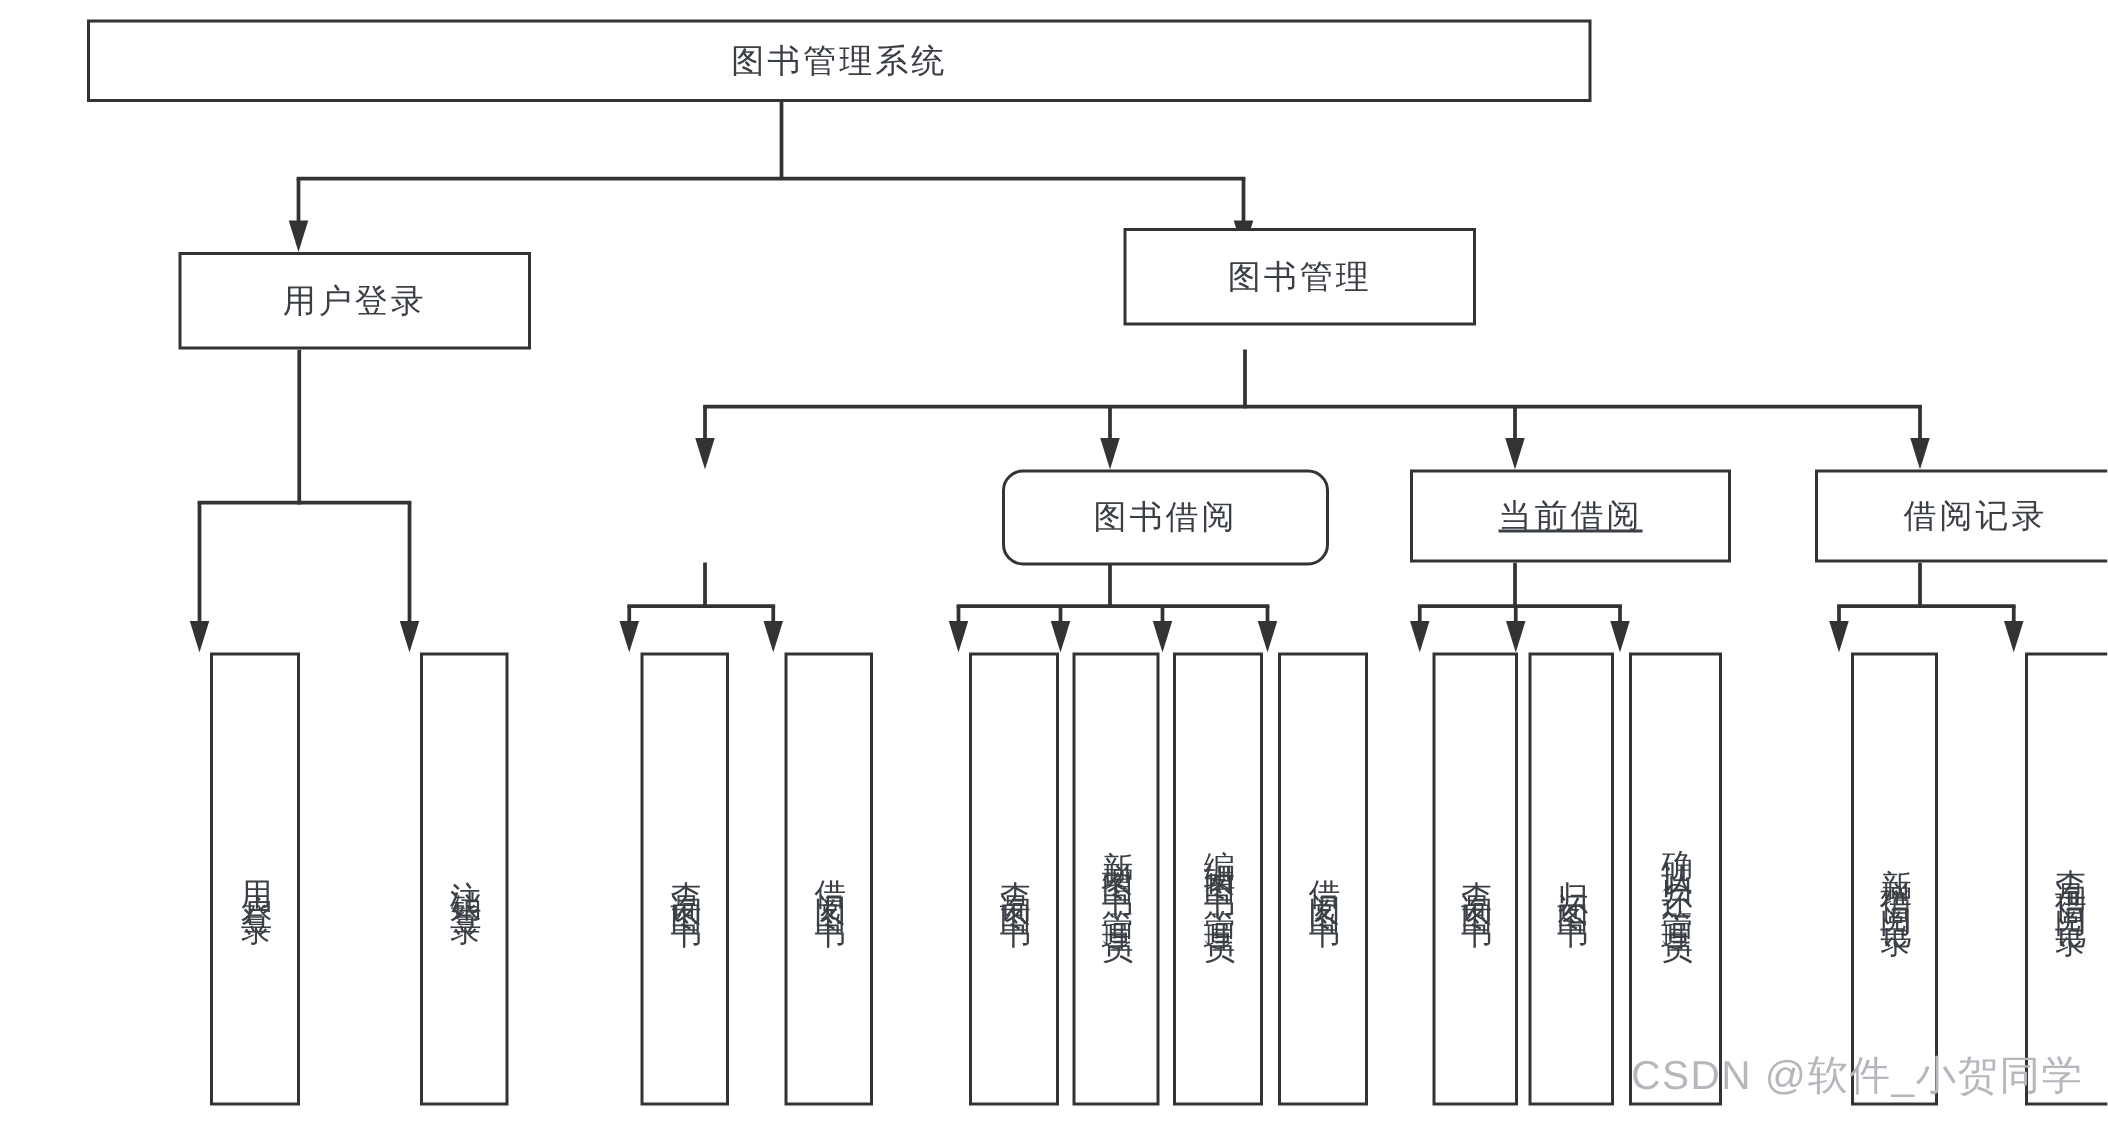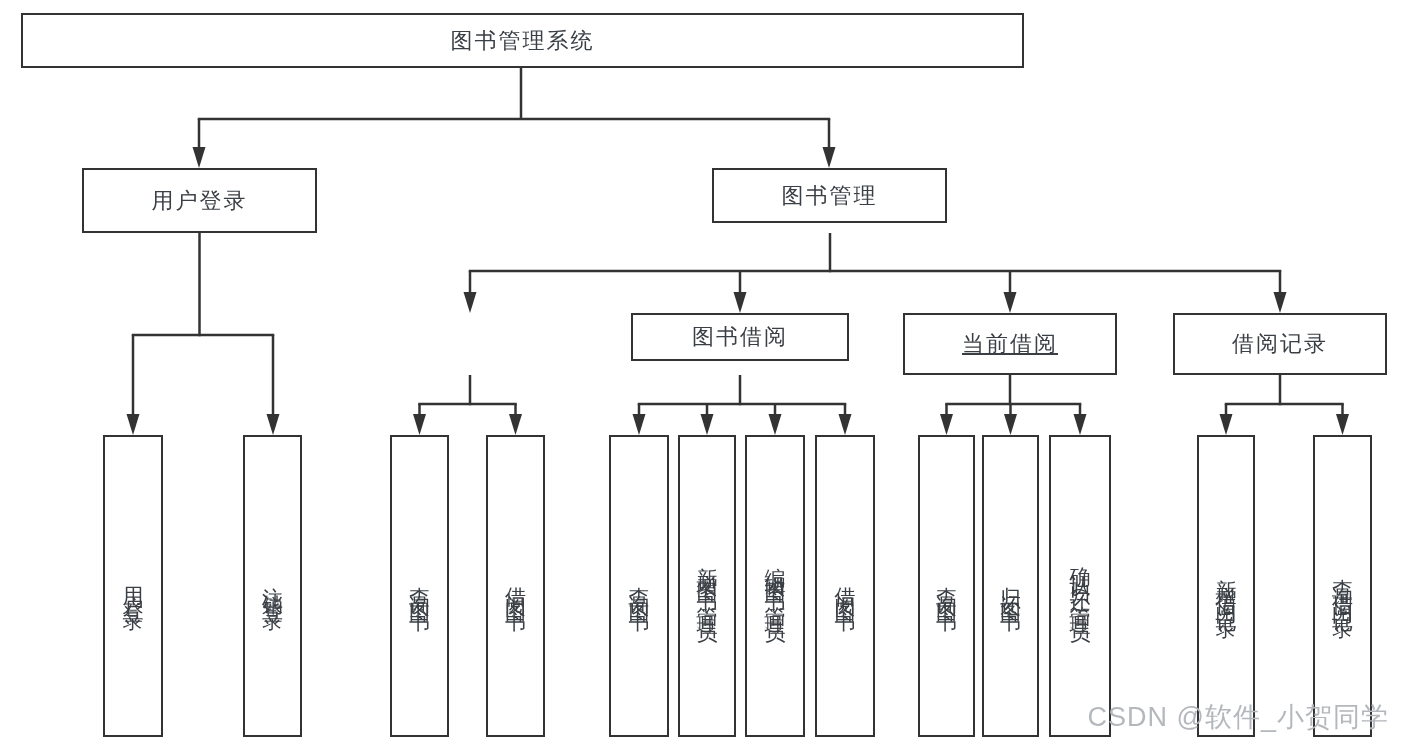--- a/index.html
+++ b/index.html
@@ -18,39 +18,40 @@
   }
   svg.connectors{position:absolute;left:0;top:0;z-index:1;}
   .box{
     position:absolute;
     box-sizing:border-box;
     border:2.5px solid var(--line);
     background:#ffffff;
     display:flex;align-items:center;justify-content:center;
     color:var(--text);
     z-index:2;
+    margin-left:37px;
   }
   .box .lbl{
     font-size:22px;
     letter-spacing:2px;
     white-space:nowrap;
   }
   .vbox .lbl{
     writing-mode:vertical-rl;
     text-orientation:mixed;
     font-size:21px;
     letter-spacing:8px;
     white-space:nowrap;
   }
   
   .n-root{left:21px;top:13px;width:1003px;height:55px;}
   .n-user-login{left:82px;top:168px;width:235px;height:65px;}
-  .n-book-mgmt{left:712px;top:168px;width:235px;height:55px;}
+  .n-book-mgmt{left:712px;top:152px;width:235px;height:65px;}
   .n-new-books{left:363px;top:313px;width:215px;height:62px;}
-  .n-book-borrow{left:631px;top:313px;width:218px;height:48px;}
+  .n-book-borrow{left:631px;top:313px;width:218px;height:64px;border-radius:14px;}
   .n-current-borrow{left:903px;top:313px;width:214px;height:62px;text-decoration:underline;}
   .n-borrow-records{left:1173px;top:313px;width:214px;height:62px;}
   .lf{top:435px;height:302px;}
   .lf0{left:103px;width:60px;}
   .lf1{left:243px;width:59px;}
   .lf2{left:390px;width:59px;}
   .lf3{left:486px;width:59px;}
   .lf4{left:609px;width:60px;}
   .lf5{left:678px;width:58px;}
   .lf6{left:745px;width:60px;}

